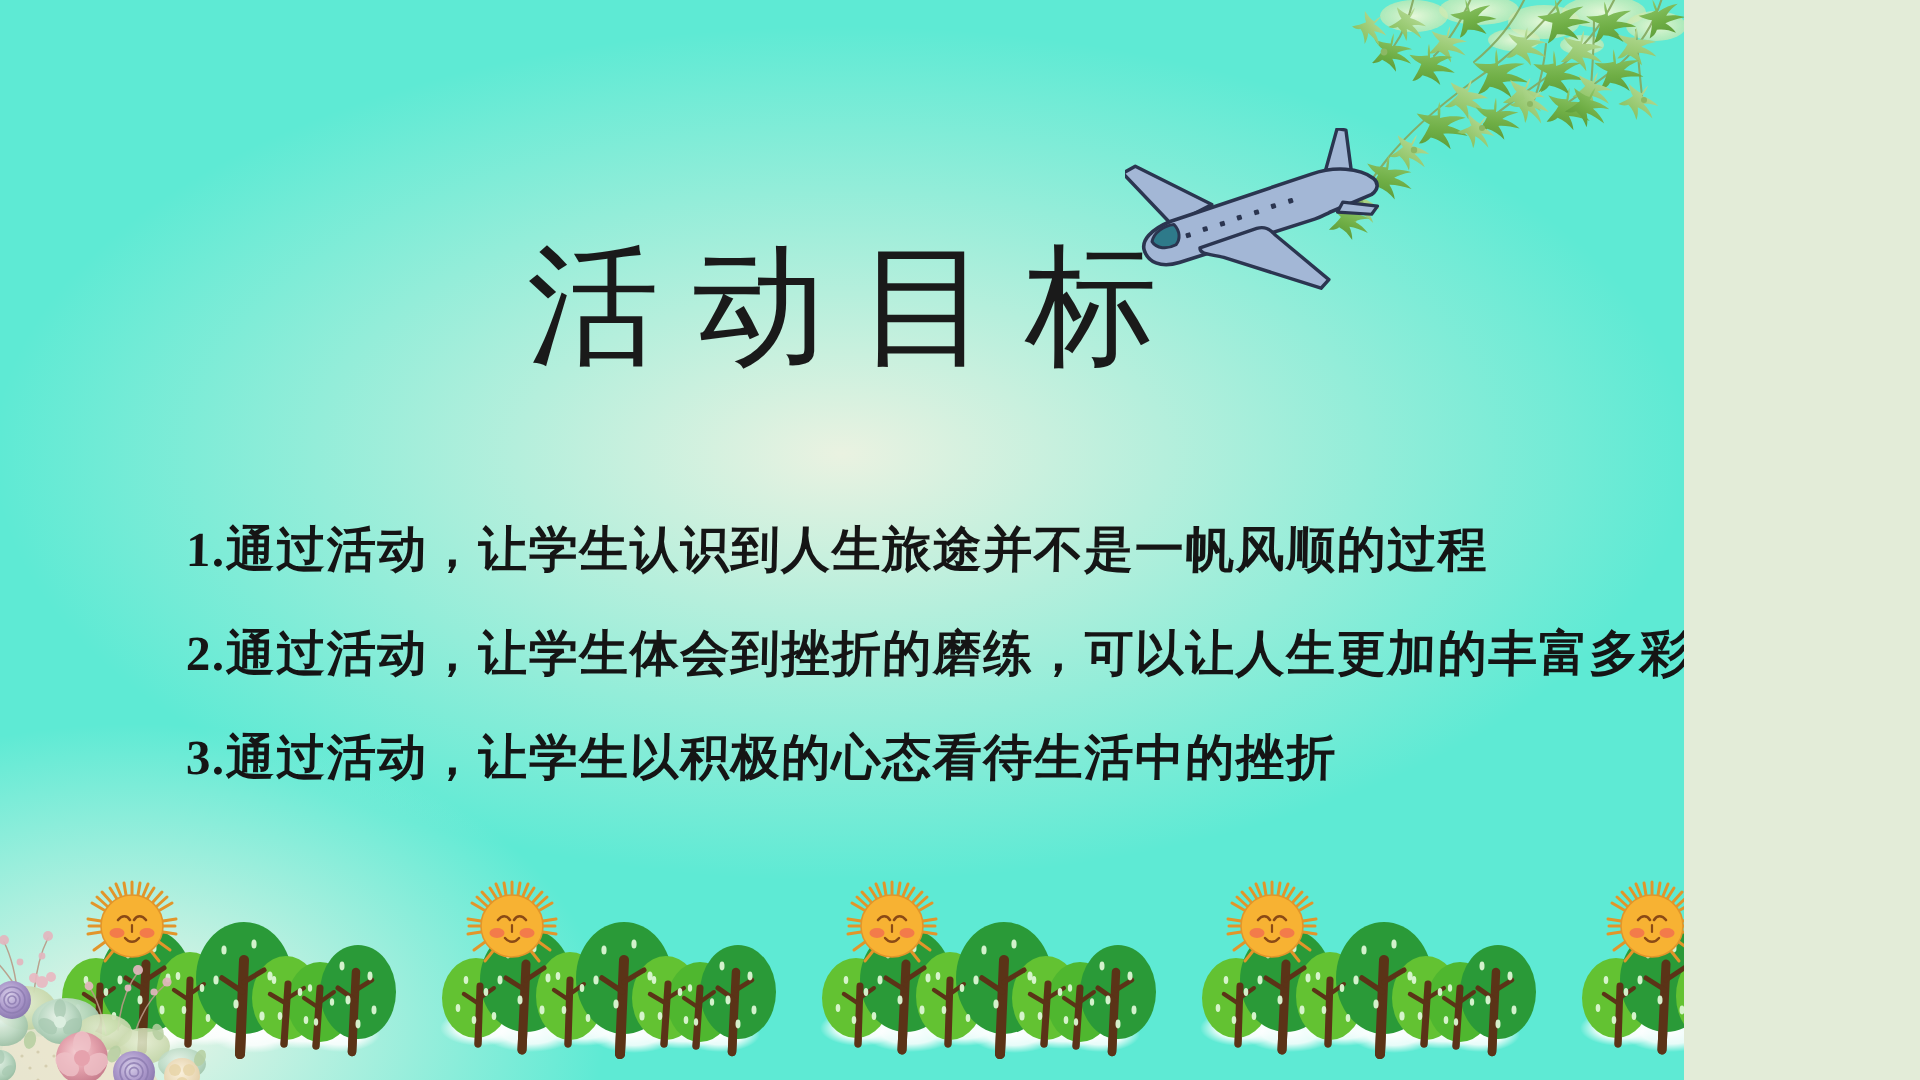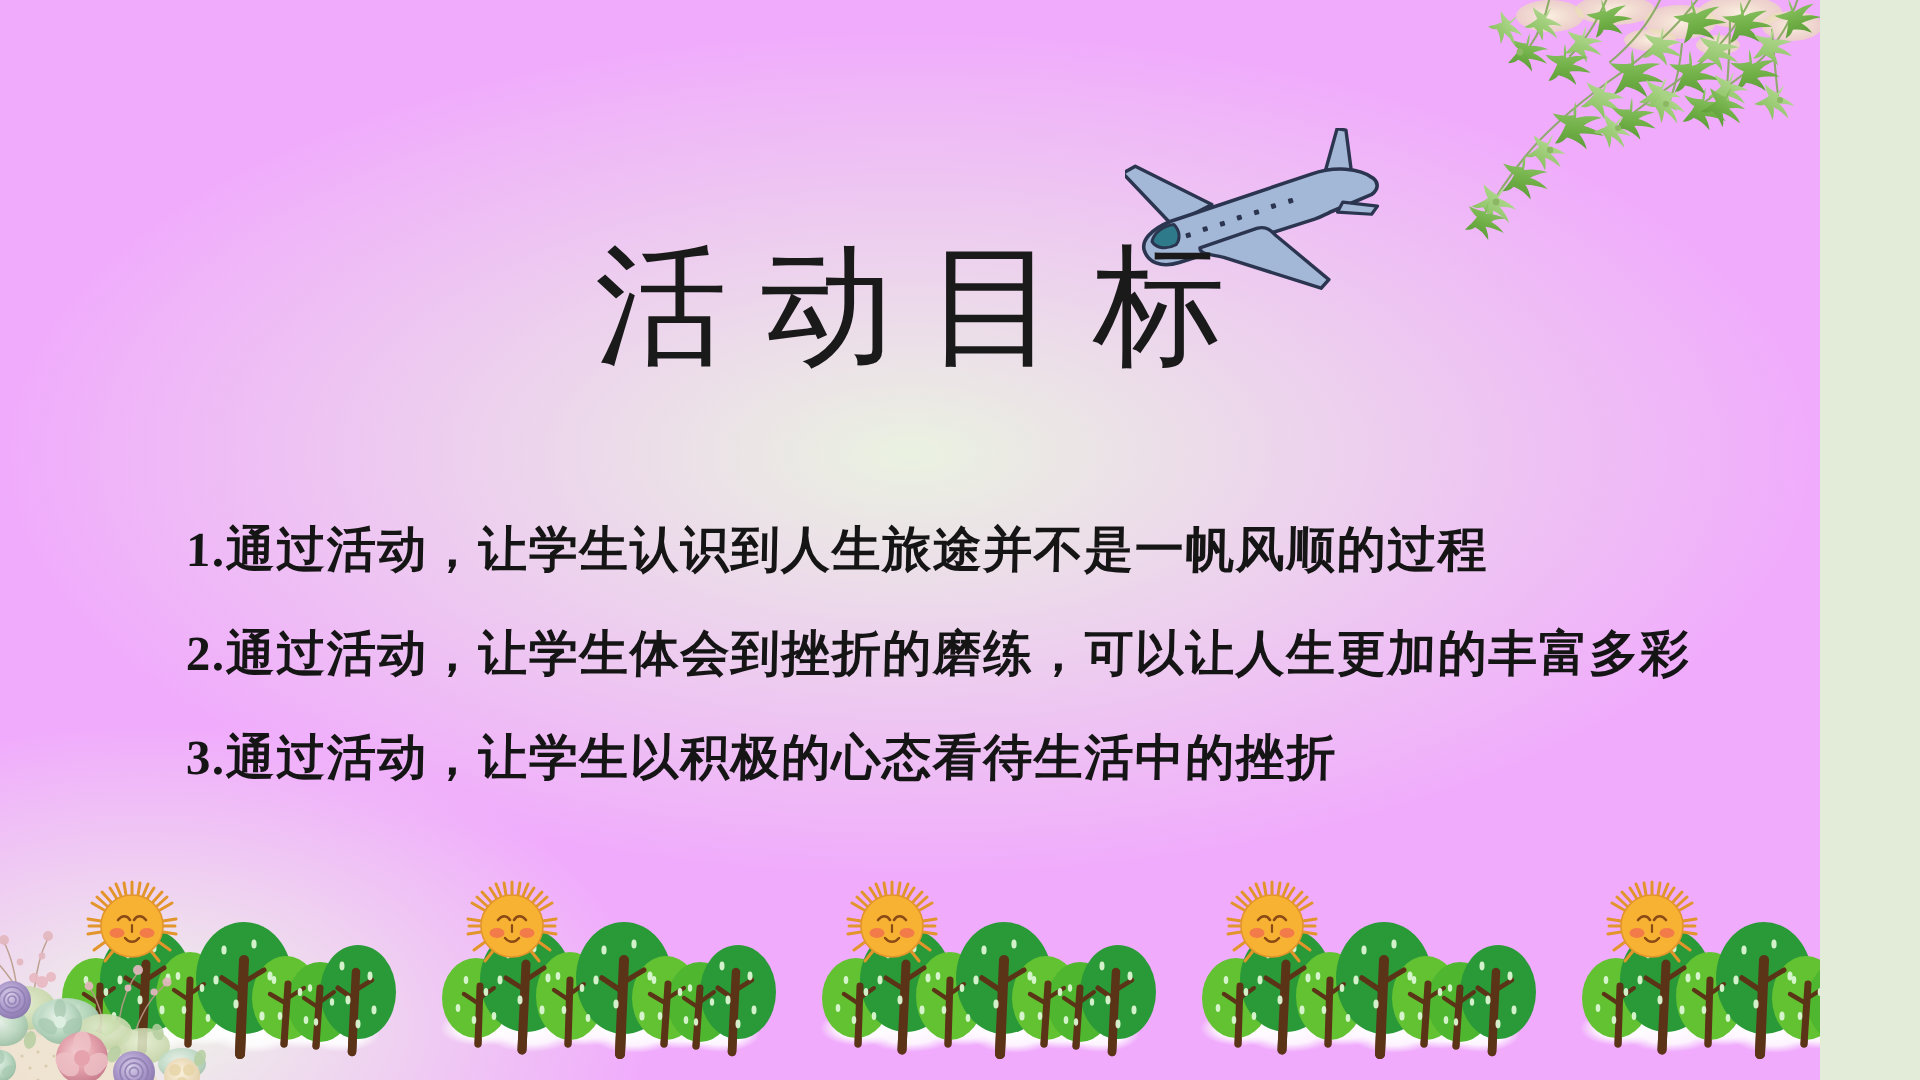--- a/index.html
+++ b/index.html
@@ -7,22 +7,22 @@
   html,body{ width:1920px; height:1080px; overflow:hidden; }
   body{
     font-family:"Liberation Serif","DejaVu Serif",serif;
     background:#e3ecd8;
     position:relative;
   }
 
   
   #slide{
     position:absolute; inset:0;
-    width:1820px; height:1080px;
-    background:#f0abfc;
+    width:1684px; height:1080px;
+    background:#5eead4;
     overflow:hidden;
   }
 
   
   .bg-wash{
     position:absolute; inset:0;
     background:
       radial-gradient(ellipse 70% 55% at 50% 42%, #eaf2e1 0%, rgba(234,242,225,0) 72%),
       radial-gradient(ellipse 40% 40% at 8% 95%, #eef4e7 0%, rgba(238,244,231,0) 70%);
     pointer-events:none;

